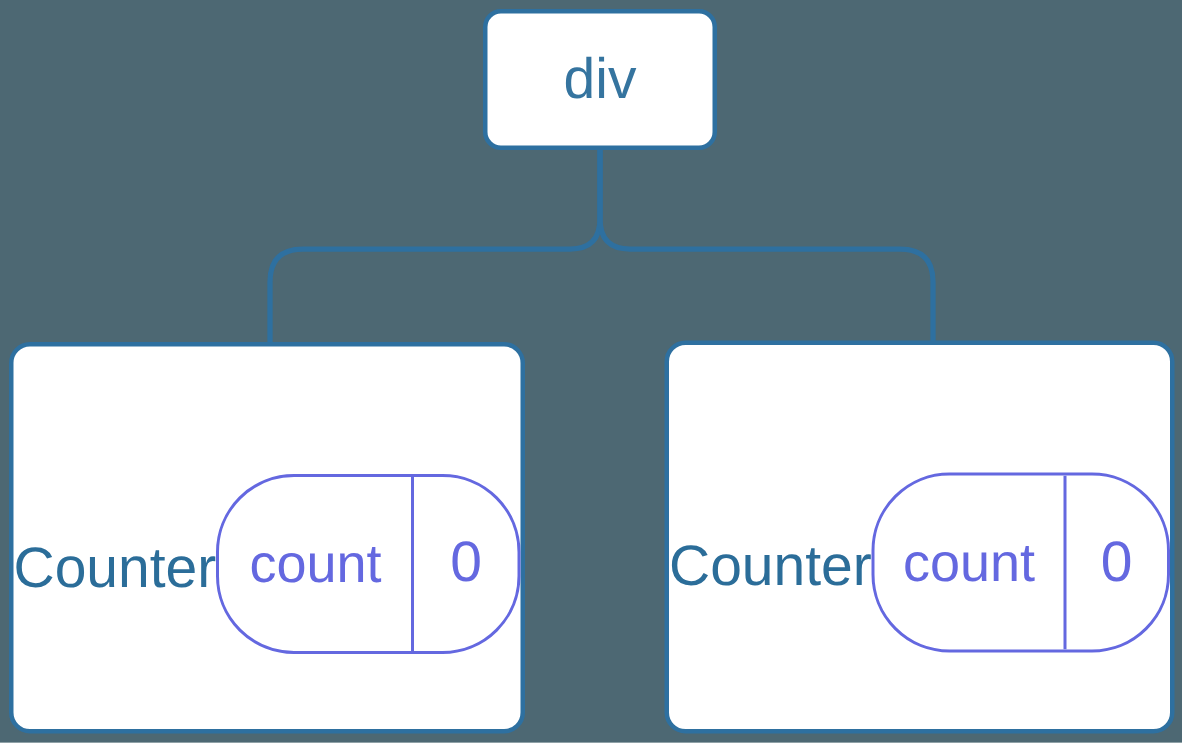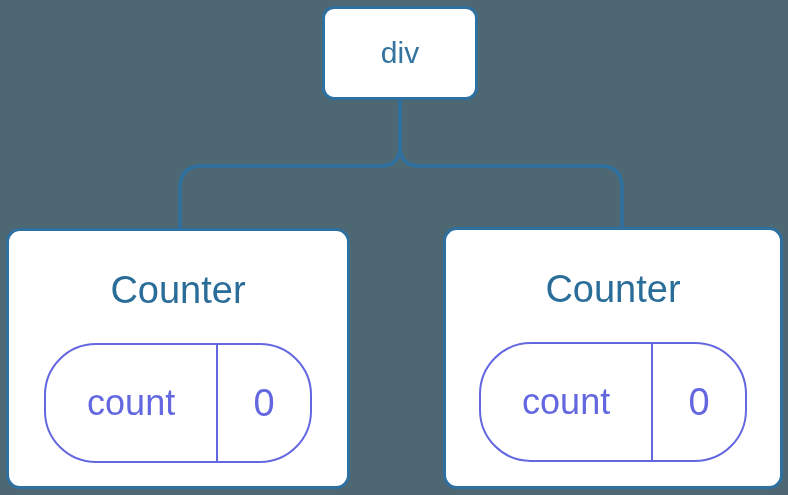--- a/index.html
+++ b/index.html
@@ -33,31 +33,31 @@
     top: 6px;
     width: 156px;
     height: 94px;
     background: #ffffff;
     border: 3px solid #2e70a0;
     border-radius: 12px;
     box-sizing: border-box;
     display: flex;
     align-items: center;
     justify-content: center;
-    font-size: 30px;
+    font-size: 38px;
     color: #35749f;
   }
   .card {
     position: absolute;
     background: #ffffff;
     border: 3px solid #2e70a0;
     border-radius: 14px;
     box-sizing: border-box;
     display: flex;
-    flex-direction: column;
+    flex-direction: row;
     align-items: center;
   }
   .card-left {
     left: 6px;
     top: 228px;
     width: 344px;
     height: 261px;
   }
   .card-right {
     left: 443px;

